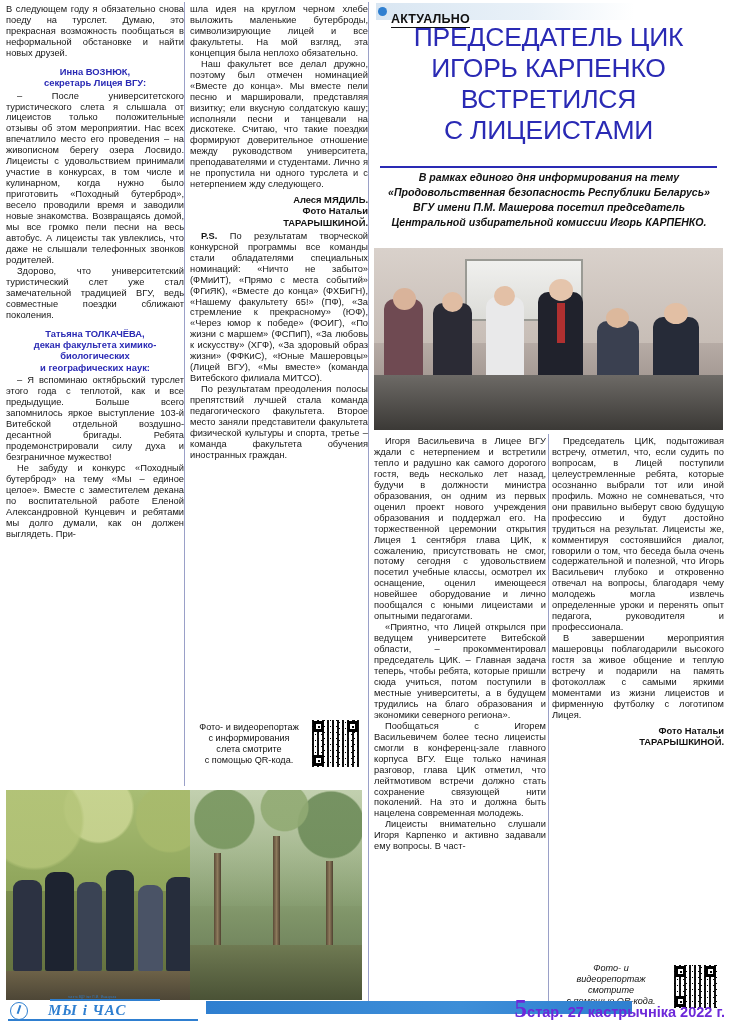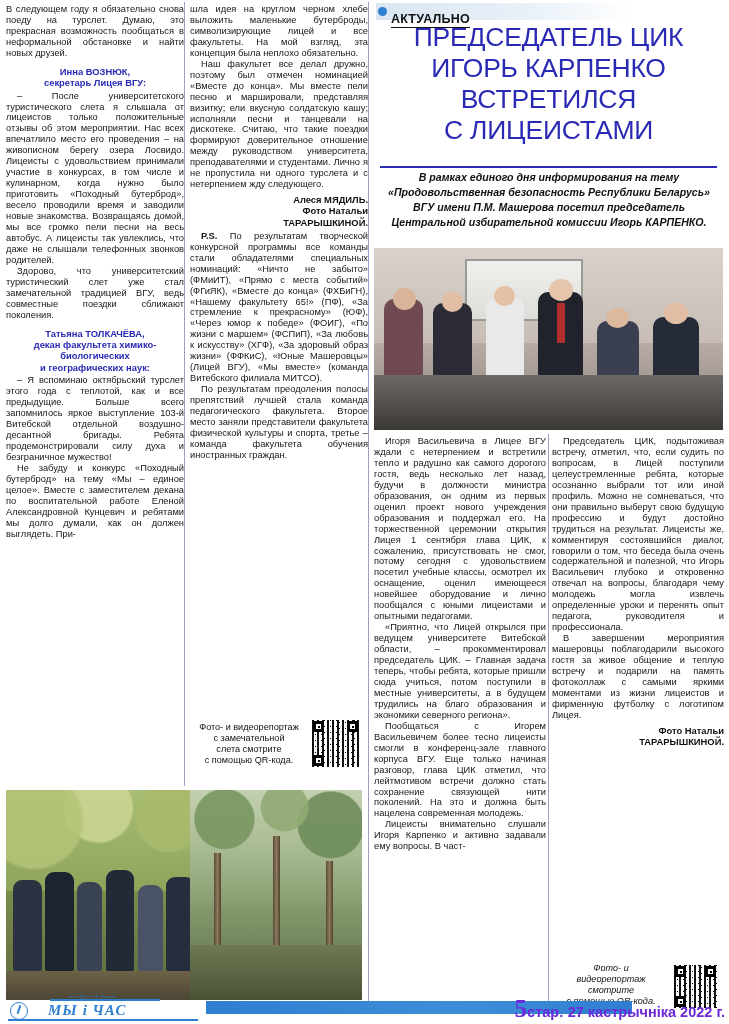--- a/index.html
+++ b/index.html
@@ -269,21 +269,21 @@
       <div>Фото Натальи</div>
       <div>ТАРАРЫШКИНОЙ.</div>
     </div>
     <p style="margin-top:3px;"><b>P.S.</b> <span>По результатам творческой конкурсной программы все команды стали обладателями специальных номинаций: «Ничто не забыто» (ФМиИТ), «Прямо с места событий» (ФГиЯК), «Вместе до конца» (ФХБиГН), «Нашему факультету 65!» (ПФ), «За стремление к прекрасному» (ЮФ), «Через юмор к победе» (ФОИГ), «По жизни с маршем» (ФСПиП), «За любовь к искусству» (ХГФ), «За здоровый образ жизни» (ФФКиС), «Юные Машеровцы» (Лицей ВГУ), «Мы вместе» (команда Витебского филиала МИТСО).</span></p>
     <p>По результатам преодоления полосы препятствий лучшей стала команда педагогического факультета. Второе место заняли представители факультета физической культуры и спорта, третье – команда факультета обучения иностранных граждан.</p>
   </div>
 
   <div class="qrblock" style="left:190px; top:720px; width:172px; height:60px;">
     <div class="qrcap" style="position:absolute; left:0; top:2px; width:118px;">
       <div>Фото- и видеорепортаж</div>
-      <div>с замечательной</div>
+      <div>с информирования</div>
       <div>слета смотрите</div>
       <div>с помощью QR-кода.</div>
     </div>
     <div style="position:absolute; left:122px; top:0; width:47px; height:47px;">
       <div class="qr-inner">
         <div class="qr-eye" style="left:1px; top:1px;"></div>
         <div class="qr-eye" style="right:1px; top:1px;"></div>
         <div class="qr-eye" style="left:1px; bottom:1px;"></div>
       </div>
     </div>

